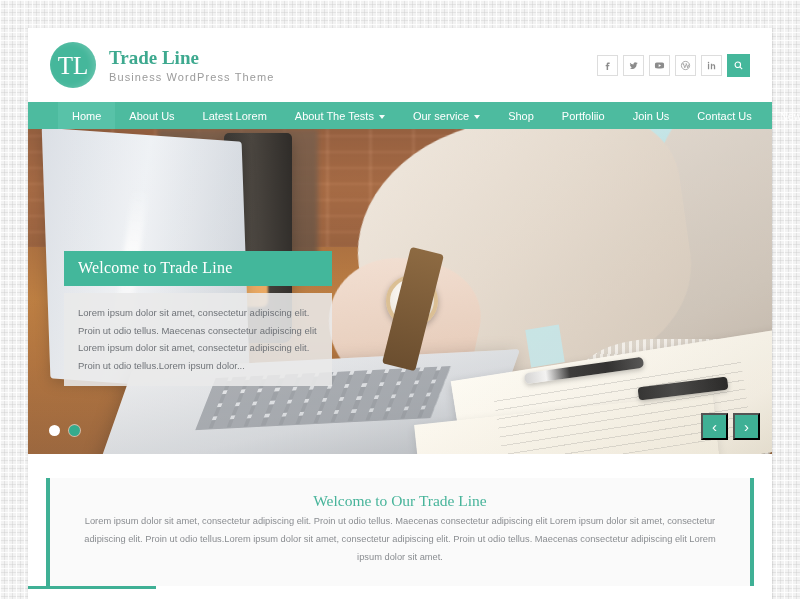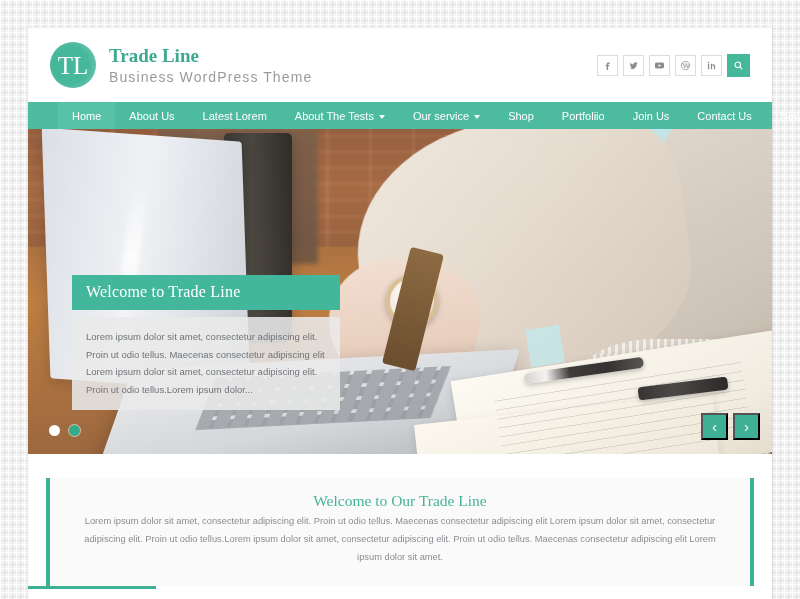--- a/index.html
+++ b/index.html
@@ -48,21 +48,21 @@
   }
   .brand-text { display: flex; flex-direction: column; justify-content: center; }
   .brand-title {
     font-family: "Liberation Serif", serif;
     font-size: 19px;
     font-weight: bold;
     color: #3ea98f;
     line-height: 1.15;
   }
   .brand-tagline {
-    font-size: 14px;
+    font-size: 11px;
     color: #9b9b9b;
     letter-spacing: 1.1px;
     margin-top: 3px;
   }
 
   .header-spacer { flex: 1; }
 
   .social { display: flex; align-items: center; gap: 5px; }
   .social-btn {
     width: 21px; height: 21px;
@@ -260,21 +260,21 @@
     position: absolute; left: 500px; top: 198px; width: 34px; height: 38px;
     background: #bfe3e7; transform: rotate(-9deg); opacity:.9;
   }
   .hero-tint {
     position: absolute; inset: 0;
     background: linear-gradient(180deg, rgba(255,250,245,0.08), rgba(255,245,235,0.12));
     pointer-events: none;
   }
 
   
-  .slide-caption { position: absolute; left: 44px; top: 122px; width: 268px; margin-top: 24px; }
+  .slide-caption { position: absolute; left: 36px; top: 122px; width: 268px; }
   .slide-title {
     background: #43b79b;
     color: #ffffff;
     font-family: "Liberation Serif", serif;
     font-size: 16px;
     padding: 8px 14px 9px 14px;
     letter-spacing: .2px;
   }
   .slide-body {
     background: rgba(233,233,233,0.88);

